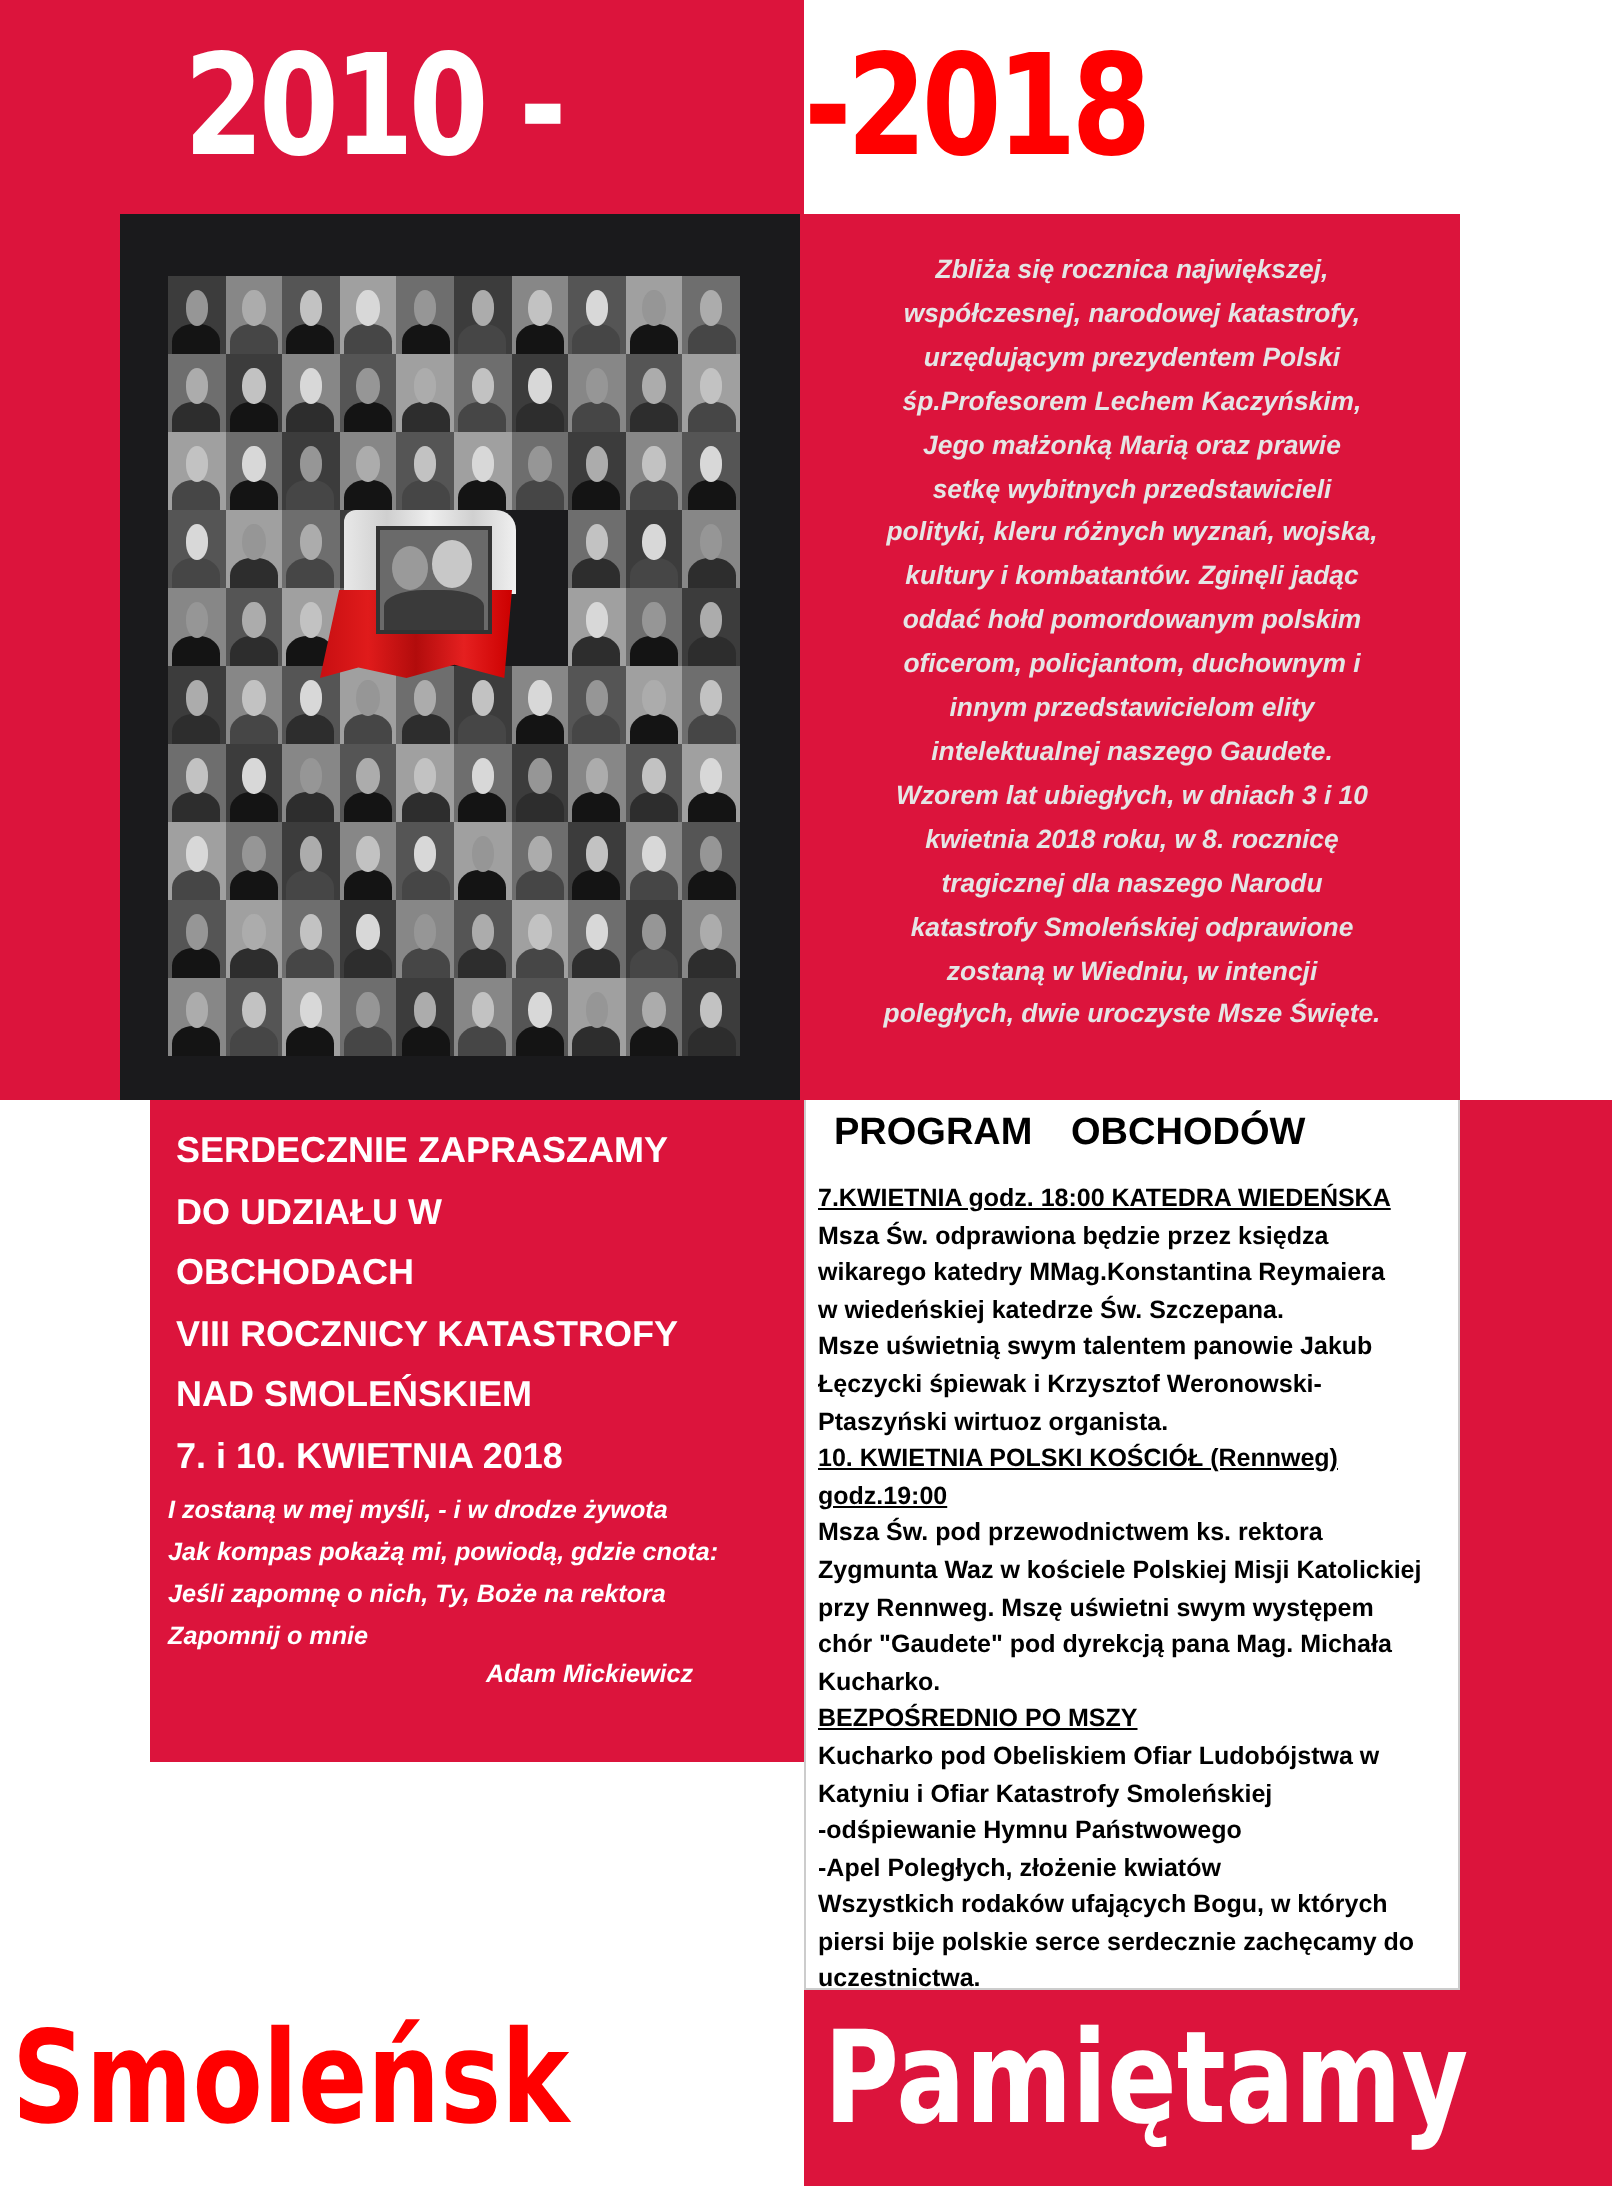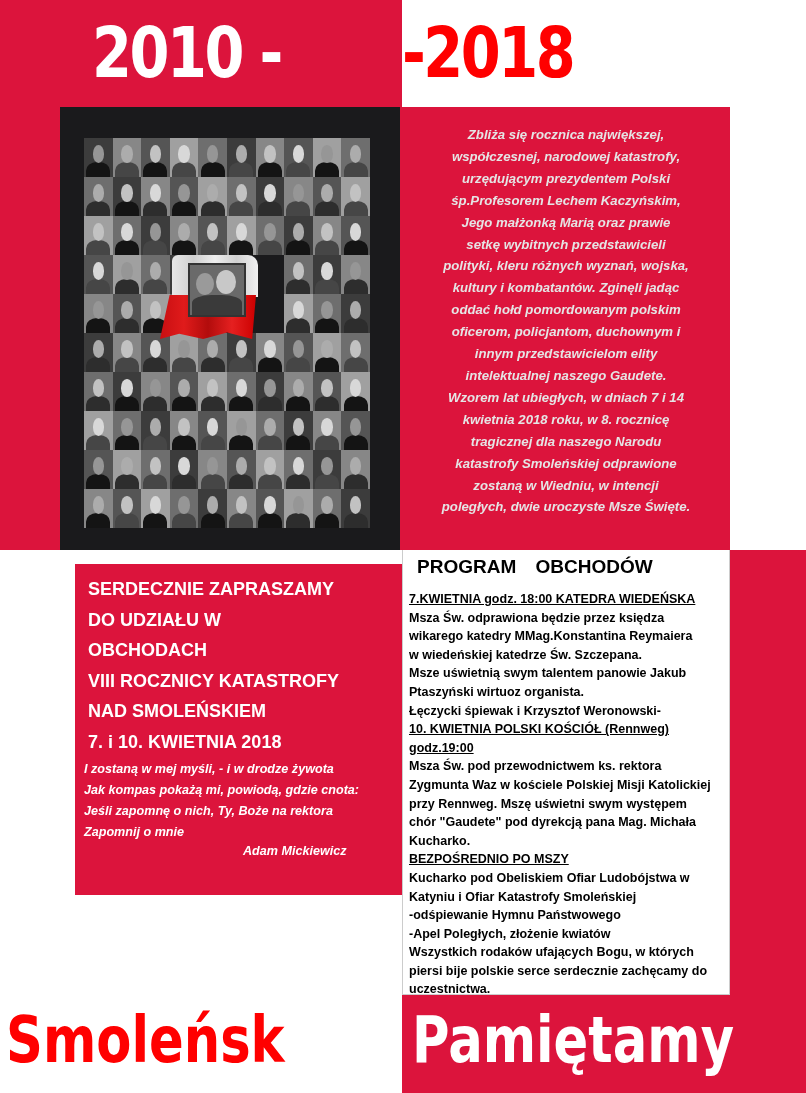--- a/index.html
+++ b/index.html
@@ -21,21 +21,21 @@
   .portrait .face { position:absolute; left:30%; top:18%; width:40%; height:45%; border-radius:50%; }
   .portrait .shoulders { position:absolute; left:8%; top:62%; width:84%; height:50%; border-radius:45% 45% 0 0; }
   #center-flag { position:absolute; left:100px; top:148px; width:100px; height:92px; }
   #flag-white { position:absolute; left:12px; top:0; width:86px; height:42px; background:linear-gradient(90deg,#e8e8e8,#cfcfcf,#eee,#d0d0d0,#f0f0f0); border-radius:6px 10px 0 0; }
   #flag-red { position:absolute; left:0; top:40px; width:96px; height:44px; background:linear-gradient(90deg,#c80f12,#e01b1b,#b20c0c,#e52020,#c00); clip-path:polygon(10% 0,100% 0,96% 100%,70% 85%,45% 100%,20% 88%,0 100%); }
   #couple-photo { position:absolute; left:28px; top:8px; width:54px; height:50px; background:#6a6a6a; border:2px solid #333; }
 
   #intro-box { left:402px; top:107px; width:328px; height:443px; }
   #intro-text { position:absolute; left:16px; top:17px; width:296px; color:#e5e5e5; font-style:italic; font-weight:bold; font-size:13.2px; line-height:21.9px; text-align:center; }
 
-  #invite-box { left:75px; top:564px; width:327px; height:331px; }
+  #invite-box { left:75px; top:550px; width:327px; height:331px; }
   #invite-heading { position:absolute; left:13px; top:10px; width:310px; color:#fff; font-weight:bold; font-size:18px; line-height:30.5px; }
   #poem { position:absolute; left:9px; top:195px; width:318px; color:#fff; font-style:italic; font-weight:bold; font-size:12.6px; line-height:21px; }
   #poem-author { position:absolute; left:168px; top:280px; color:#fff; font-style:italic; font-weight:bold; font-size:12.6px; }
   #club { position:absolute; left:4px; top:378px; width:320px; color:#fff; font-size:13px; line-height:21px; }
 
   #program-box { left:402px; top:550px; width:328px; height:445px; background:#fff; box-sizing:border-box; border:1px solid #ccc; border-top:none; }
   #program-title { position:absolute; left:14px; top:6px; font-weight:bold; font-size:19px; color:#000; word-spacing:14px; }
   #program-body { position:absolute; left:6px; top:40px; width:320px; font-size:12.5px; line-height:18.6px; color:#000; font-weight:bold; }
   #program-body .u { text-decoration:underline; }
 
@@ -457,21 +457,21 @@
       <div>urzędującym prezydentem Polski</div>
       <div>śp.Profesorem Lechem Kaczyńskim,</div>
       <div>Jego małżonką Marią oraz prawie</div>
       <div>setkę wybitnych przedstawicieli</div>
       <div>polityki, kleru różnych wyznań, wojska,</div>
       <div>kultury i kombatantów. Zginęli jadąc</div>
       <div>oddać hołd pomordowanym polskim</div>
       <div>oficerom, policjantom, duchownym i</div>
       <div>innym przedstawicielom elity</div>
       <div>intelektualnej naszego Gaudete.</div>
-      <div>Wzorem lat ubiegłych, w dniach 7 i 14</div>
+      <div>Wzorem lat ubiegłych, w dniach 3 i 10</div>
       <div>kwietnia 2018 roku, w 8. rocznicę</div>
       <div>tragicznej dla naszego Narodu</div>
       <div>katastrofy Smoleńskiej odprawione</div>
       <div>zostaną w Wiedniu, w intencji</div>
       <div>poległych, dwie uroczyste Msze Święte.</div>
     </div>
 </div>
 
 <div id="invite-box" class="abs crimson">
   <div id="invite-heading">
@@ -496,22 +496,22 @@
 </div>
 
 <div id="program-box" class="abs">
   <div id="program-title">PROGRAM OBCHODÓW</div>
   <div id="program-body">
       <div class="u">7.KWIETNIA godz. 18:00 KATEDRA WIEDEŃSKA</div>
       <div>Msza Św. odprawiona będzie przez księdza</div>
       <div>wikarego katedry MMag.Konstantina  Reymaiera</div>
       <div>w wiedeńskiej katedrze Św. Szczepana.</div>
       <div>Msze uświetnią swym talentem panowie Jakub</div>
+      <div>Łęczycki śpiewak i  Krzysztof Weronowski-</div>
       <div>Ptaszyński wirtuoz organista.</div>
-      <div>Łęczycki śpiewak i  Krzysztof Weronowski-</div>
       <div class="u">10. KWIETNIA POLSKI KOŚCIÓŁ (Rennweg)</div>
       <div class="u">godz.19:00</div>
       <div>Msza Św. pod przewodnictwem ks. rektora</div>
       <div>Zygmunta Waz w kościele Polskiej Misji Katolickiej</div>
       <div>przy  Rennweg. Mszę uświetni swym występem</div>
       <div>chór "Gaudete" pod dyrekcją pana  Mag. Michała</div>
       <div>Kucharko.</div>
       <div class="u">BEZPOŚREDNIO  PO MSZY </div>
       <div>Kucharko pod Obeliskiem Ofiar Ludobójstwa w</div>
       <div>Katyniu i Ofiar Katastrofy Smoleńskiej</div>

